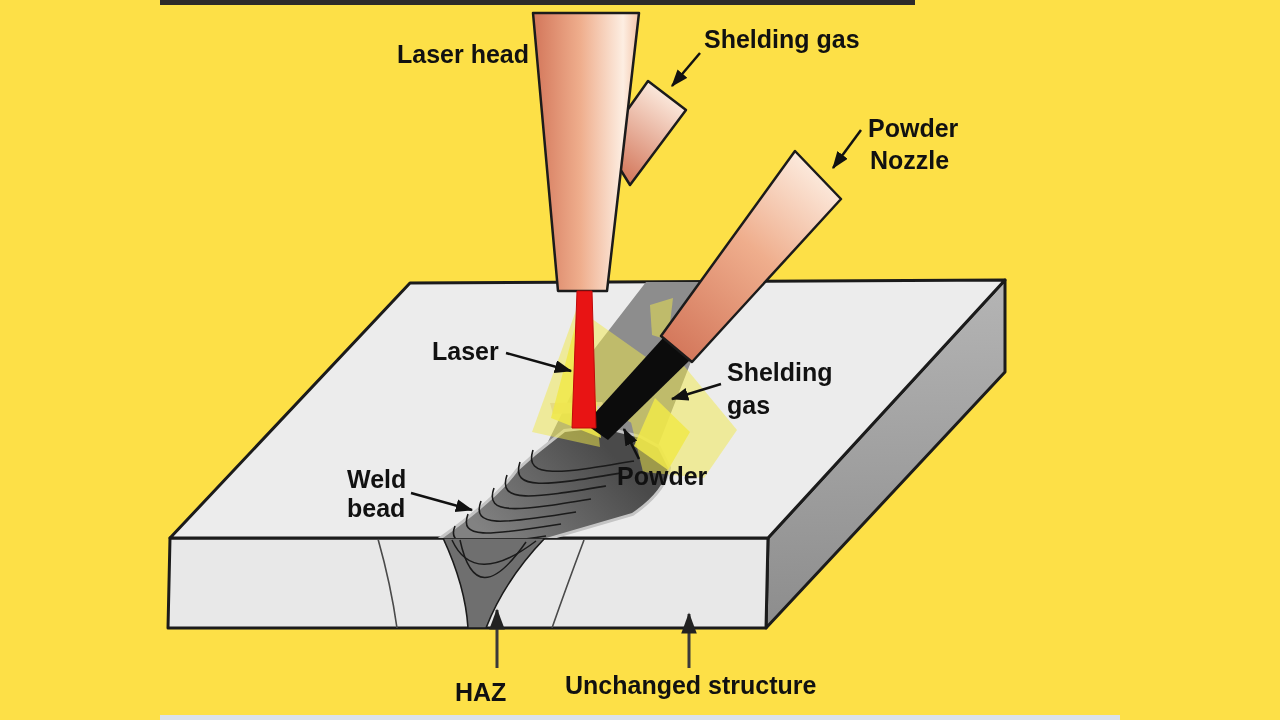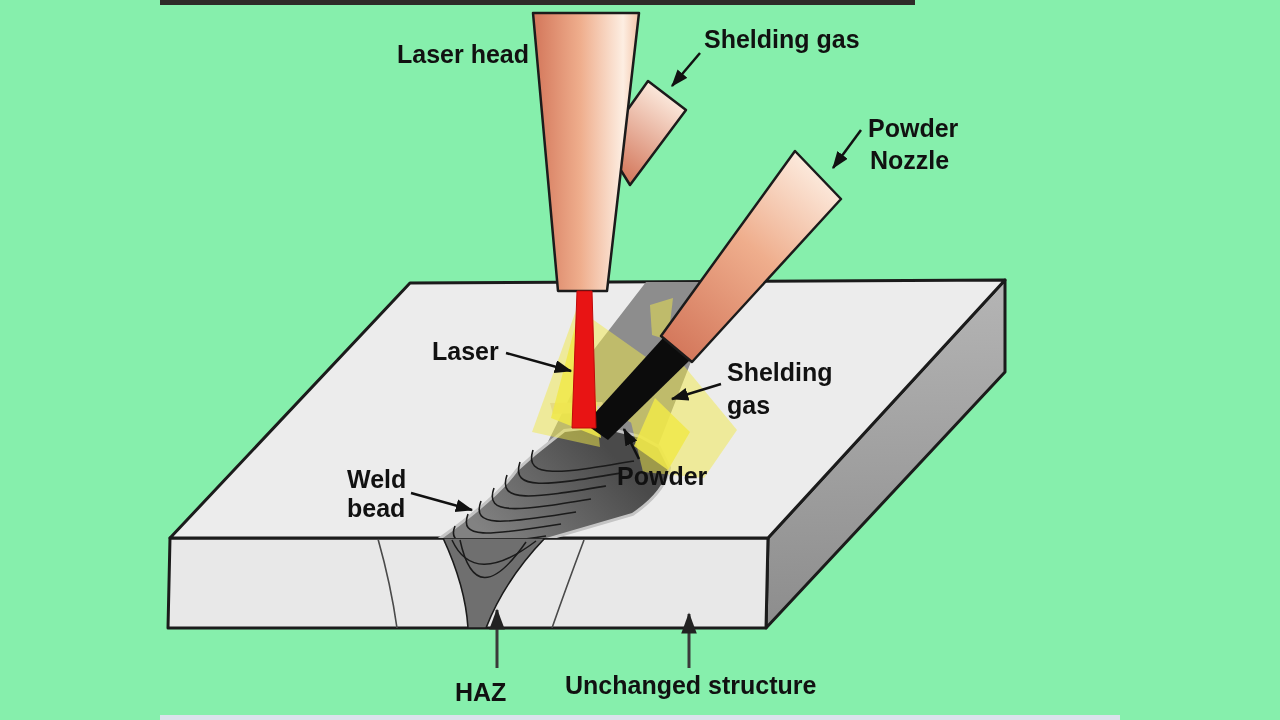--- a/index.html
+++ b/index.html
@@ -6,21 +6,21 @@
     --c-top-strip:#2e2b29; --c-bottom-strip:#dbe2ec;
     --c-plate-top:#ececec; --c-plate-front:#e8e8e8;
     --c-plate-side-light:#b3b3b3; --c-plate-side-dark:#8d8d8d;
     --c-outline:#1b1b1b; --c-track-gray:#8d8d8d;
     --c-melt-dark:#4a4a4a; --c-bead-gray:#7d7d7d; --c-haz-line:#4a4a4a;
     --c-laser-red:#e81414; --c-glow-yellow:#f1e94a; --c-powder-black:#0c0c0c;
     --c-nozzle-dark:#d3765a; --c-nozzle-mid:#efae8d; --c-nozzle-light:#fdeee2;
     --c-label-text:#111111;
   }
   html,body{margin:0;padding:0;background:#ffffff;}
-  .stage{width:1280px;height:720px;position:relative;background:#86efac;overflow:hidden;}
+  .stage{width:1280px;height:720px;position:relative;background:#fde047;overflow:hidden;}
   text{font-family:"Liberation Sans","DejaVu Sans",sans-serif;font-weight:bold;font-size:25px;
        fill:var(--c-label-text);}
   .arrow{stroke:#111;stroke-width:2.5;fill:none;}
   .arrow-thick{stroke:#3a3a3a;stroke-width:3;fill:none;}
   .edge{stroke:var(--c-outline);stroke-width:3;stroke-linejoin:round;}
 </style>
 </head>
 <body>
 
 <div class="stage">

